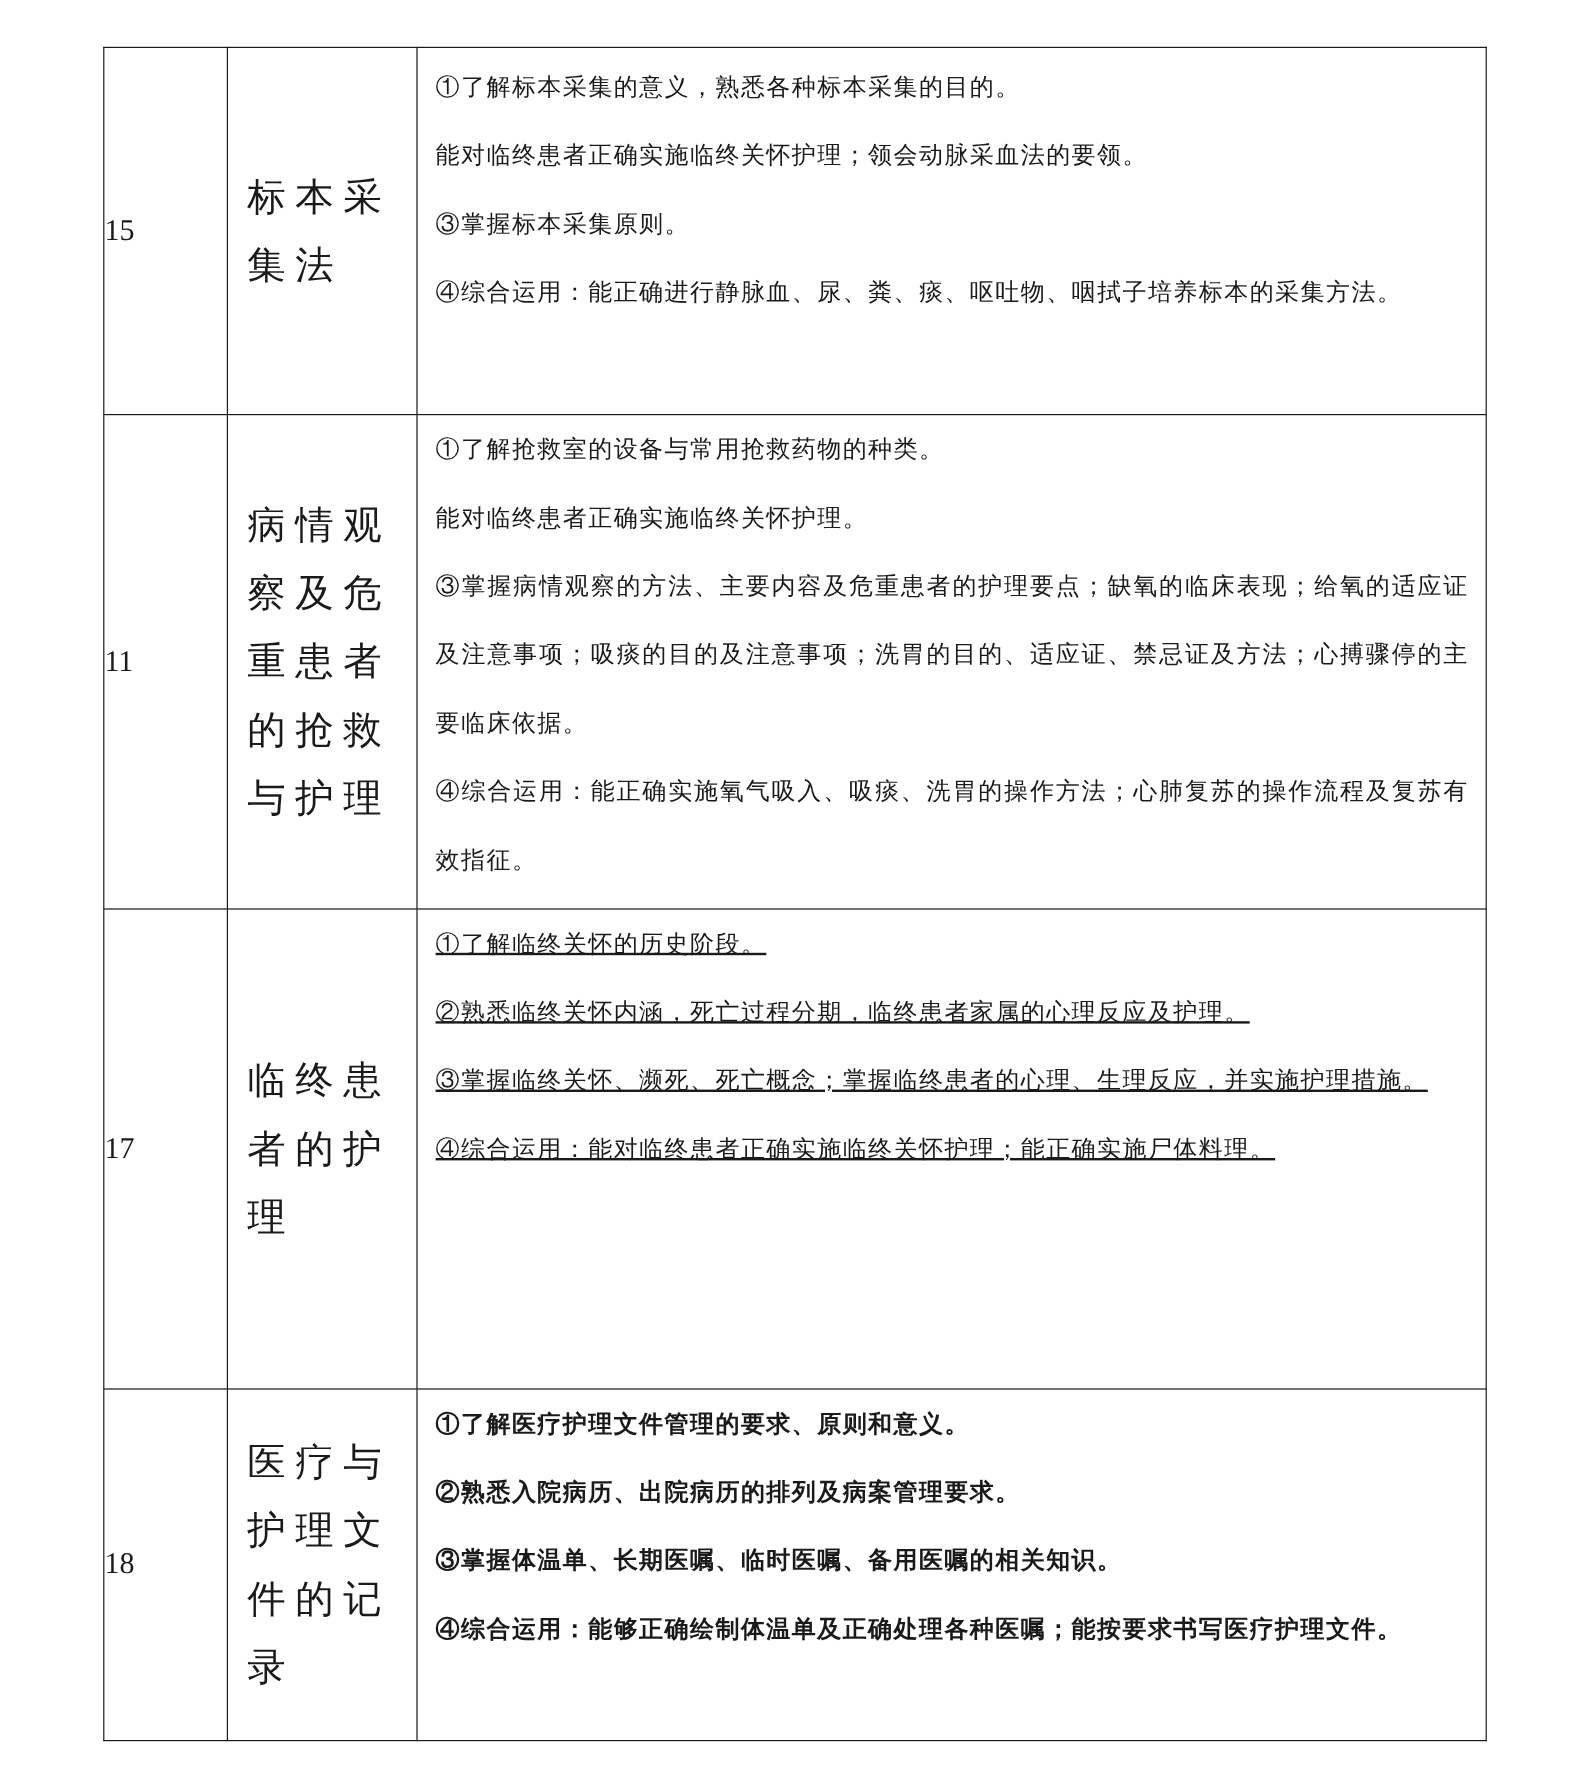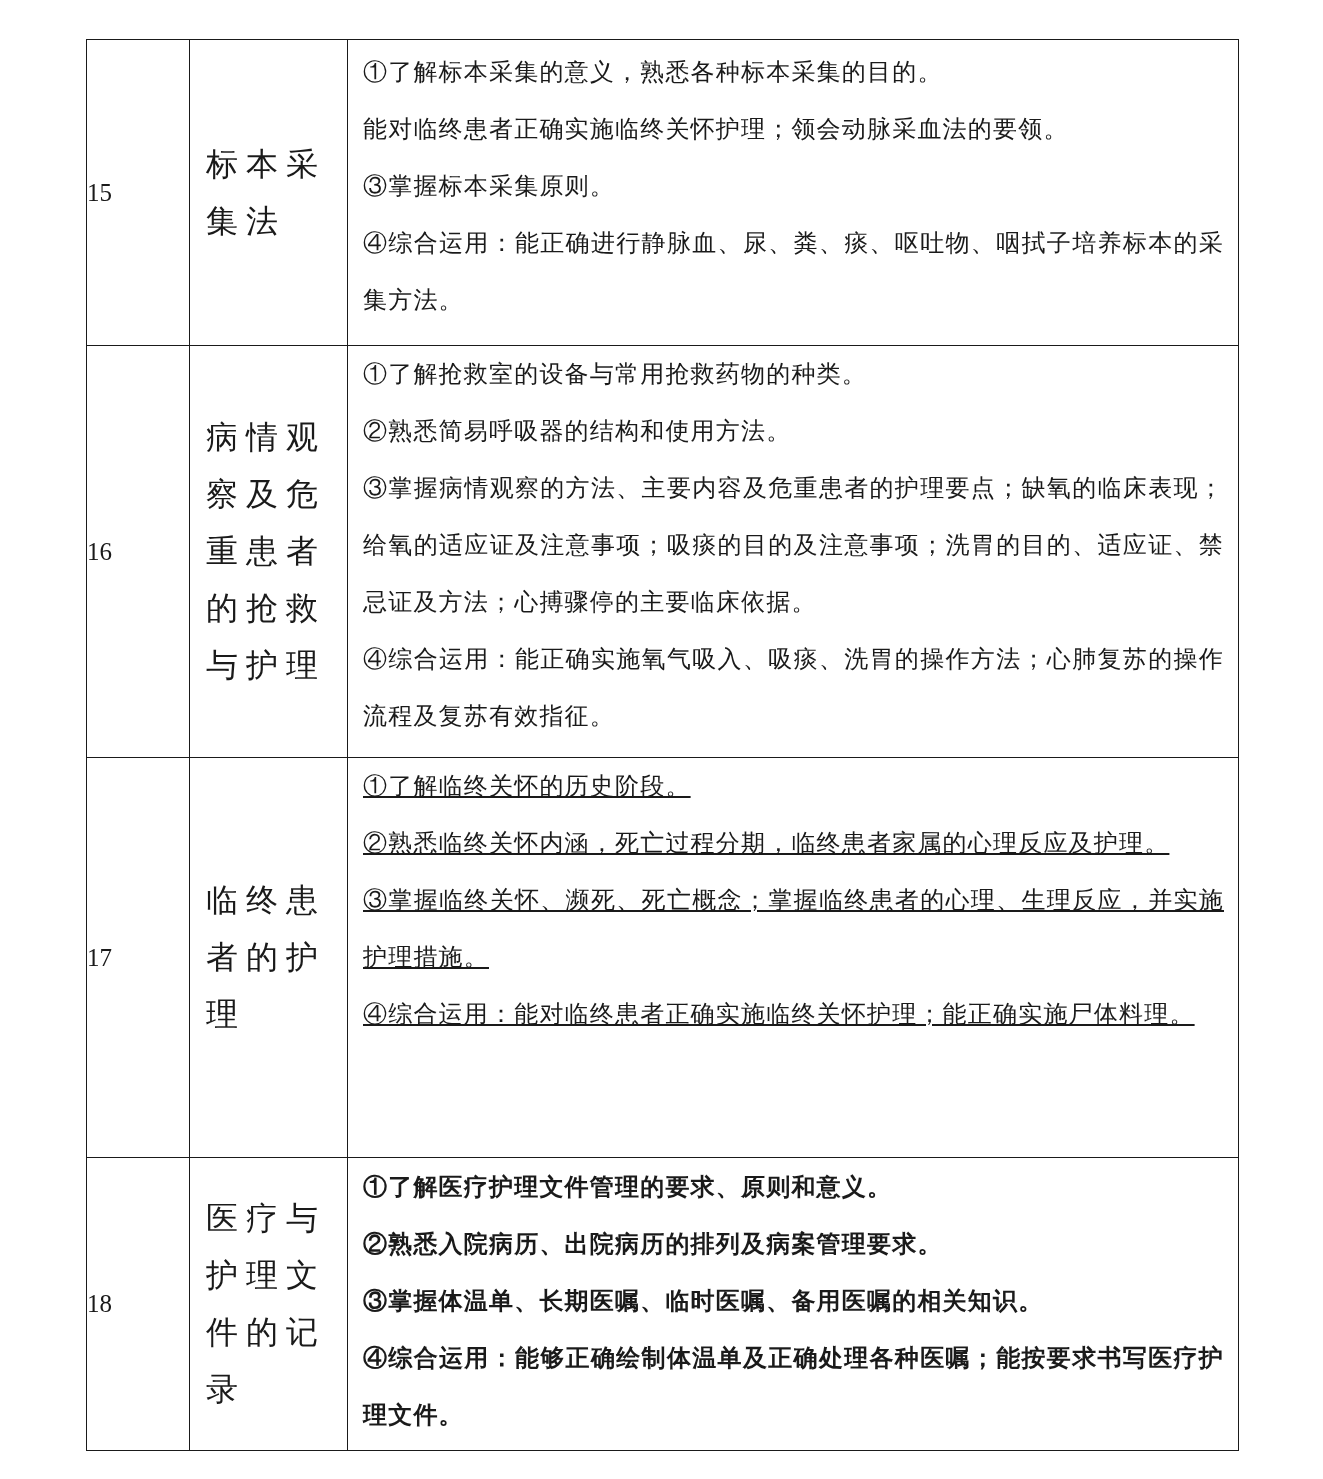--- a/index.html
+++ b/index.html
@@ -41,21 +41,21 @@
       font-size: 32px;
       line-height: 57px;
       letter-spacing: 8px;
       word-break: break-all;
     }
     .cell-req {
       padding: 0 14px 0 15px !important;
       vertical-align: top !important;
     }
     .req-item {
-      font-size: 24px;
+      font-size: 20px;
       line-height: 57px;
       text-align: justify;
       letter-spacing: 1.2px;
       word-break: break-all;
     }
     .row-15 { height: 306px; }
     .row-16 { height: 412px; }
     .row-17 { height: 400px; }
     .row-18 { height: 293px; }
 
@@ -88,25 +88,25 @@
       <td class="cell-num">15</td>
       <td class="cell-topic">标本采集法</td>
       <td class="cell-req">
         <div class="req-item">①了解标本采集的意义，熟悉各种标本采集的目的。</div>
         <div class="req-item">能对临终患者正确实施临终关怀护理；领会动脉采血法的要领。</div>
         <div class="req-item">③掌握标本采集原则。</div>
         <div class="req-item">④综合运用：能正确进行静脉血、尿、粪、痰、呕吐物、咽拭子培养标本的采集方法。</div>
       </td>
     </tr>
     <tr class="row-16">
-      <td class="cell-num">16</td>
+      <td class="cell-num">11</td>
       <td class="cell-topic">病情观察及危重患者的抢救与护理</td>
       <td class="cell-req">
         <div class="req-item">①了解抢救室的设备与常用抢救药物的种类。</div>
-        <div class="req-item">②熟悉简易呼吸器的结构和使用方法。</div>
+        <div class="req-item">能对临终患者正确实施临终关怀护理。</div>
         <div class="req-item">③掌握病情观察的方法、主要内容及危重患者的护理要点；缺氧的临床表现；给氧的适应证及注意事项；吸痰的目的及注意事项；洗胃的目的、适应证、禁忌证及方法；心搏骤停的主要临床依据。</div>
         <div class="req-item">④综合运用：能正确实施氧气吸入、吸痰、洗胃的操作方法；心肺复苏的操作流程及复苏有效指征。</div>
       </td>
     </tr>
     <tr class="row-17">
       <td class="cell-num">17</td>
       <td class="cell-topic">临终患者的护理</td>
       <td class="cell-req">
         <div class="req-item">①了解临终关怀的历史阶段。</div>
         <div class="req-item">②熟悉临终关怀内涵，死亡过程分期，临终患者家属的心理反应及护理。</div>

